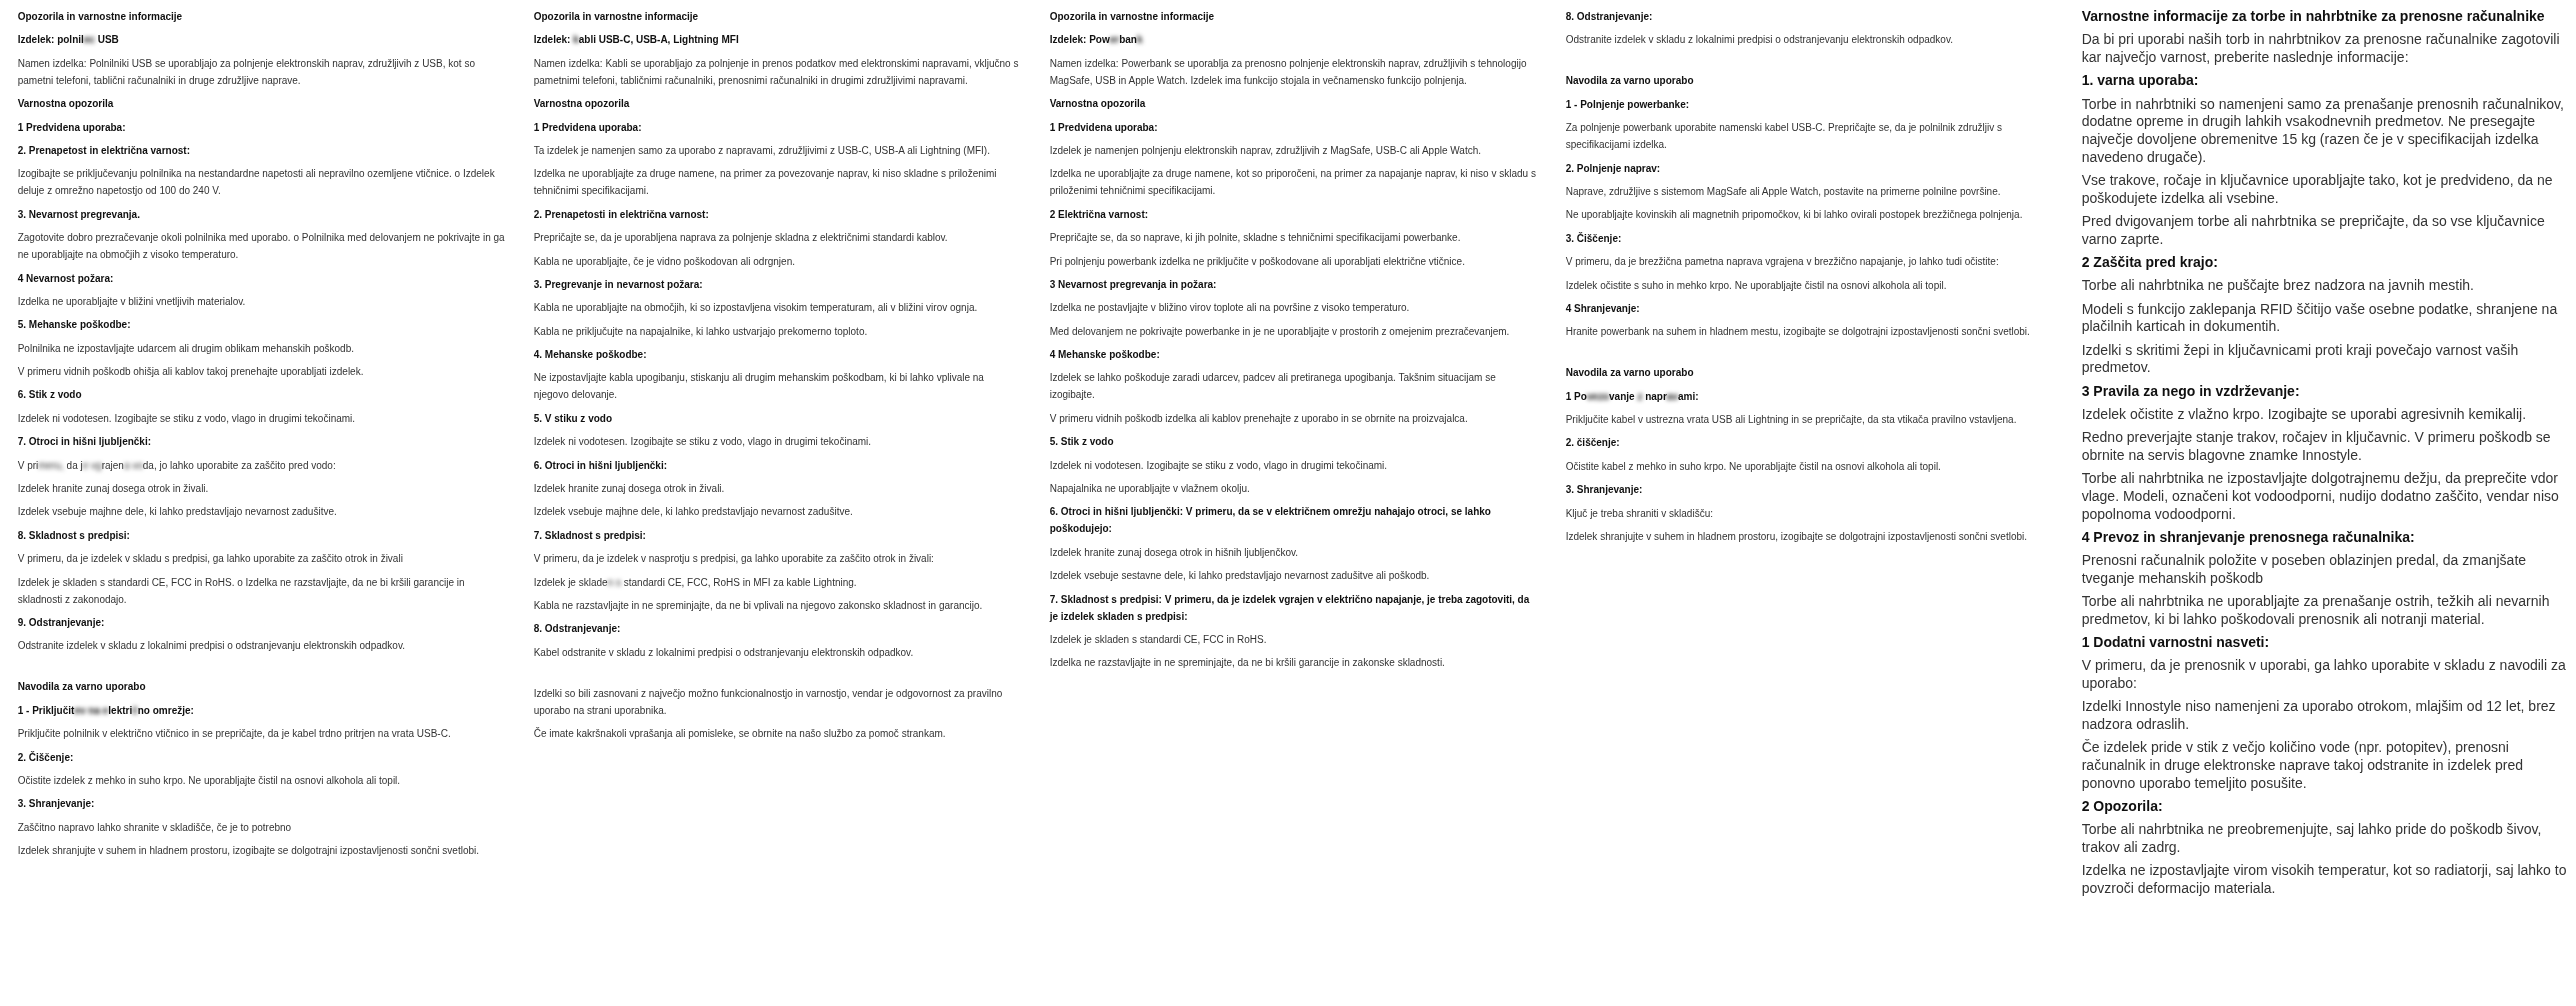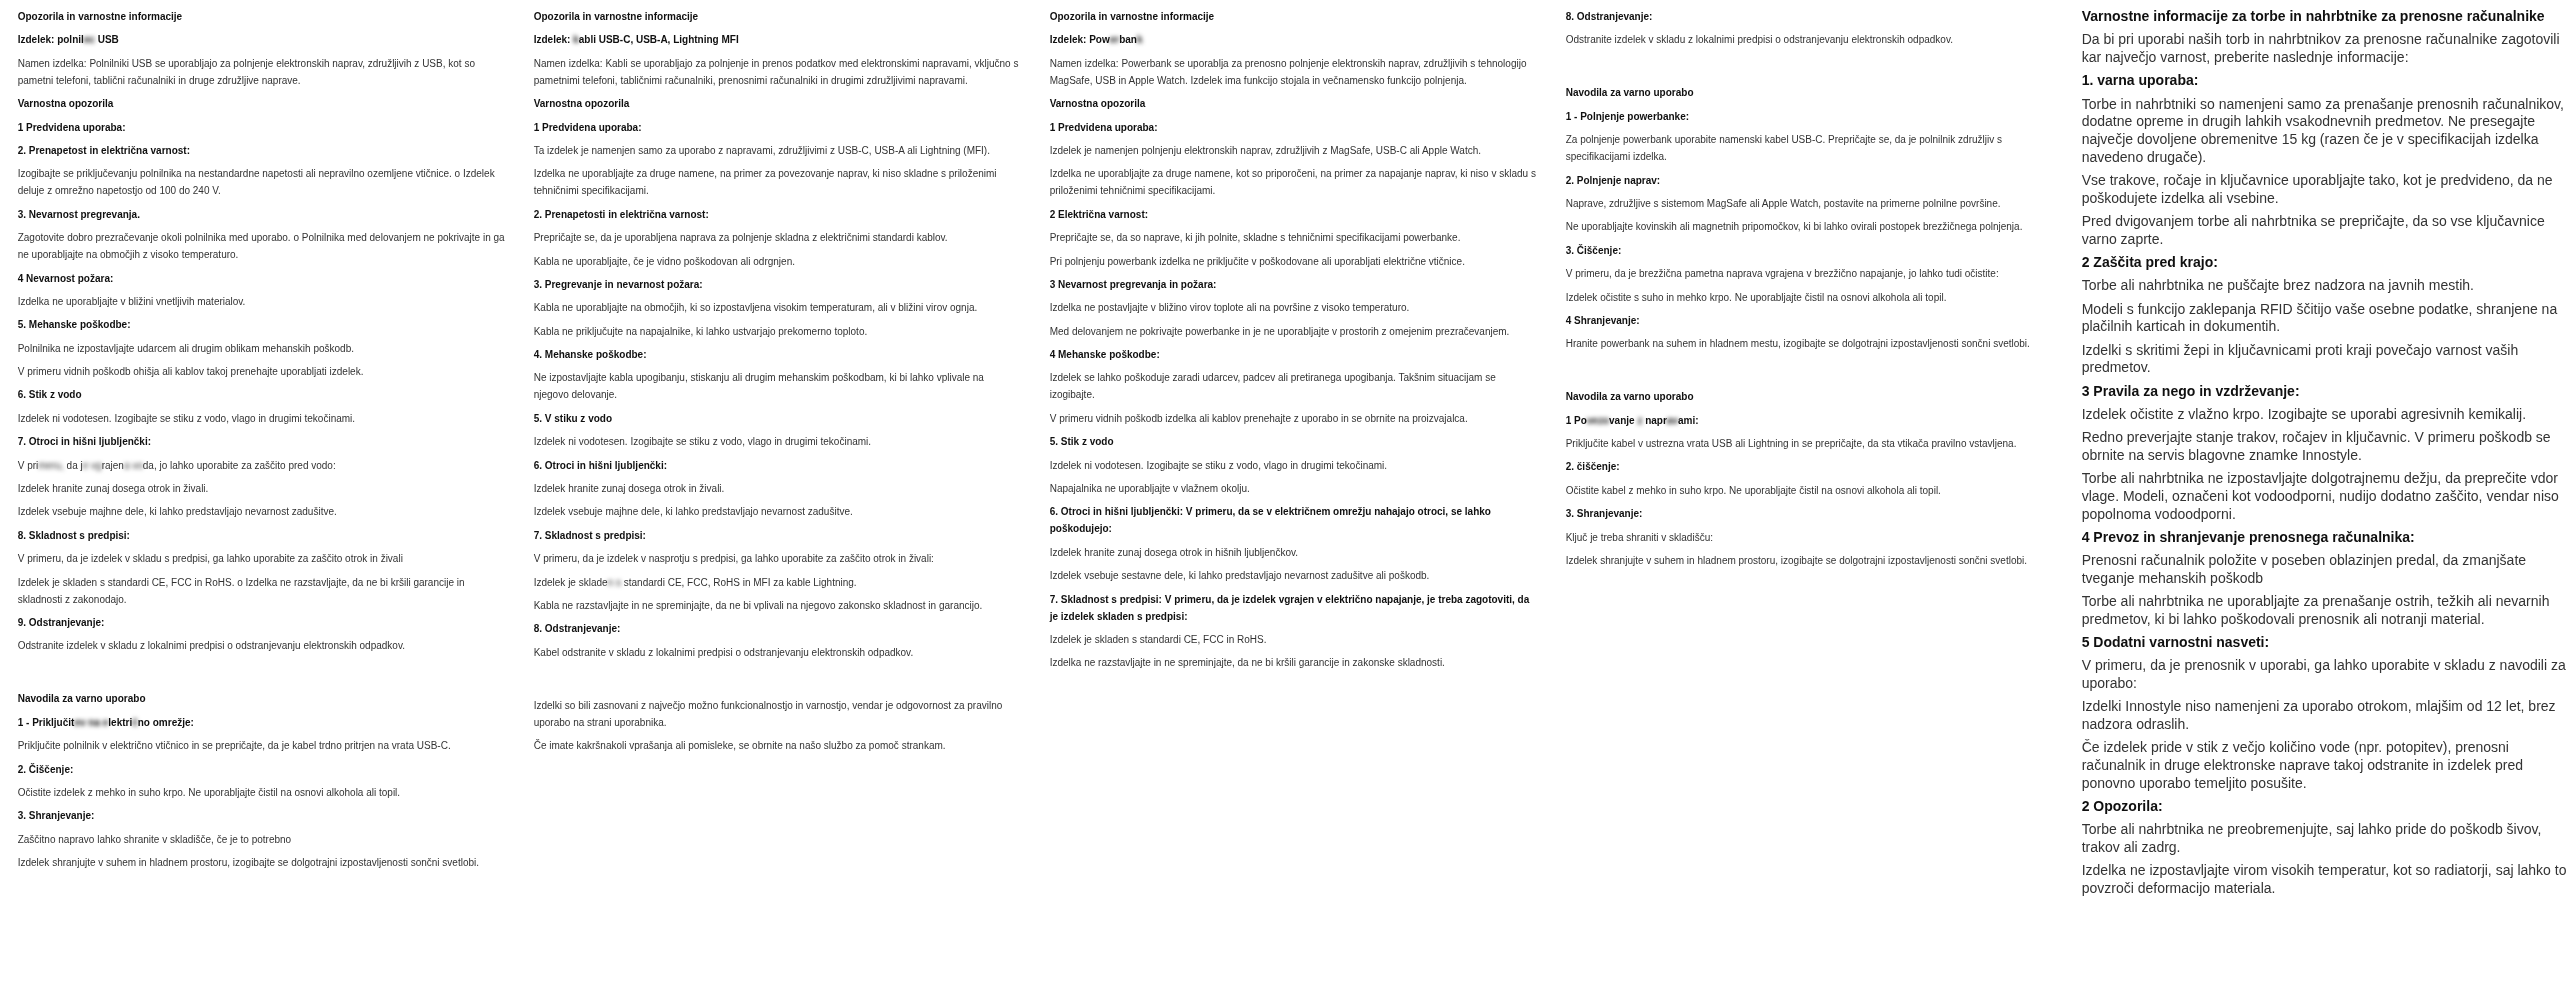--- a/index.html
+++ b/index.html
@@ -24,21 +24,21 @@
     line-height:17px;
   }
   .col.col-wide{
     font-size:14px;
     line-height:17.7px;
   }
   .block{margin:0 0 6.4px 0;}
   .col-wide .block{margin:0 0 5.6px 0;}
   .h1,.h2{color:#101010;font-weight:700;}
   .p{color:#333333;}
-  .gap{margin-top:36px;}
+  .gap{margin-top:24px;}
   .blur{filter:blur(1.9px);}
 </style>
 </head>
 <body>
 
 <main id="doc">
     <section class="col">
       <div class="block h1">Opozorila in varnostne informacije</div>
       <div class="block h2">Izdelek: polnil<span class="blur">ec</span> USB</div>
       <div class="block p">Namen izdelka: Polnilniki USB se uporabljajo za polnjenje elektronskih naprav, združljivih z USB, kot so pametni telefoni, tablični računalniki in druge združljive naprave.</div>
@@ -164,21 +164,21 @@
       <div class="block p">Torbe ali nahrbtnika ne puščajte brez nadzora na javnih mestih.</div>
       <div class="block p">Modeli s funkcijo zaklepanja RFID ščitijo vaše osebne podatke, shranjene na plačilnih karticah in dokumentih.</div>
       <div class="block p">Izdelki s skritimi žepi in ključavnicami proti kraji povečajo varnost vaših predmetov.</div>
       <div class="block h2">3 Pravila za nego in vzdrževanje:</div>
       <div class="block p">Izdelek očistite z vlažno krpo. Izogibajte se uporabi agresivnih kemikalij.</div>
       <div class="block p">Redno preverjajte stanje trakov, ročajev in ključavnic. V primeru poškodb se obrnite na servis blagovne znamke Innostyle.</div>
       <div class="block p">Torbe ali nahrbtnika ne izpostavljajte dolgotrajnemu dežju, da preprečite vdor vlage. Modeli, označeni kot vodoodporni, nudijo dodatno zaščito, vendar niso popolnoma vodoodporni.</div>
       <div class="block h2">4 Prevoz in shranjevanje prenosnega računalnika:</div>
       <div class="block p">Prenosni računalnik položite v poseben oblazinjen predal, da zmanjšate tveganje mehanskih poškodb</div>
       <div class="block p">Torbe ali nahrbtnika ne uporabljajte za prenašanje ostrih, težkih ali nevarnih predmetov, ki bi lahko poškodovali prenosnik ali notranji material.</div>
-      <div class="block h2">5 Dodatni varnostni nasveti:</div>
+      <div class="block h2">1 Dodatni varnostni nasveti:</div>
       <div class="block p">V primeru, da je prenosnik v uporabi, ga lahko uporabite v skladu z navodili za uporabo:</div>
       <div class="block p">Izdelki Innostyle niso namenjeni za uporabo otrokom, mlajšim od 12 let, brez nadzora odraslih.</div>
       <div class="block p">Če izdelek pride v stik z večjo količino vode (npr. potopitev), prenosni računalnik in druge elektronske naprave takoj odstranite in izdelek pred ponovno uporabo temeljito posušite.</div>
       <div class="block h2">2 Opozorila:</div>
       <div class="block p">Torbe ali nahrbtnika ne preobremenjujte, saj lahko pride do poškodb šivov, trakov ali zadrg.</div>
       <div class="block p">Izdelka ne izpostavljajte virom visokih temperatur, kot so radiatorji, saj lahko to povzroči deformacijo materiala.</div>
     </section>
   </main>
 
 

